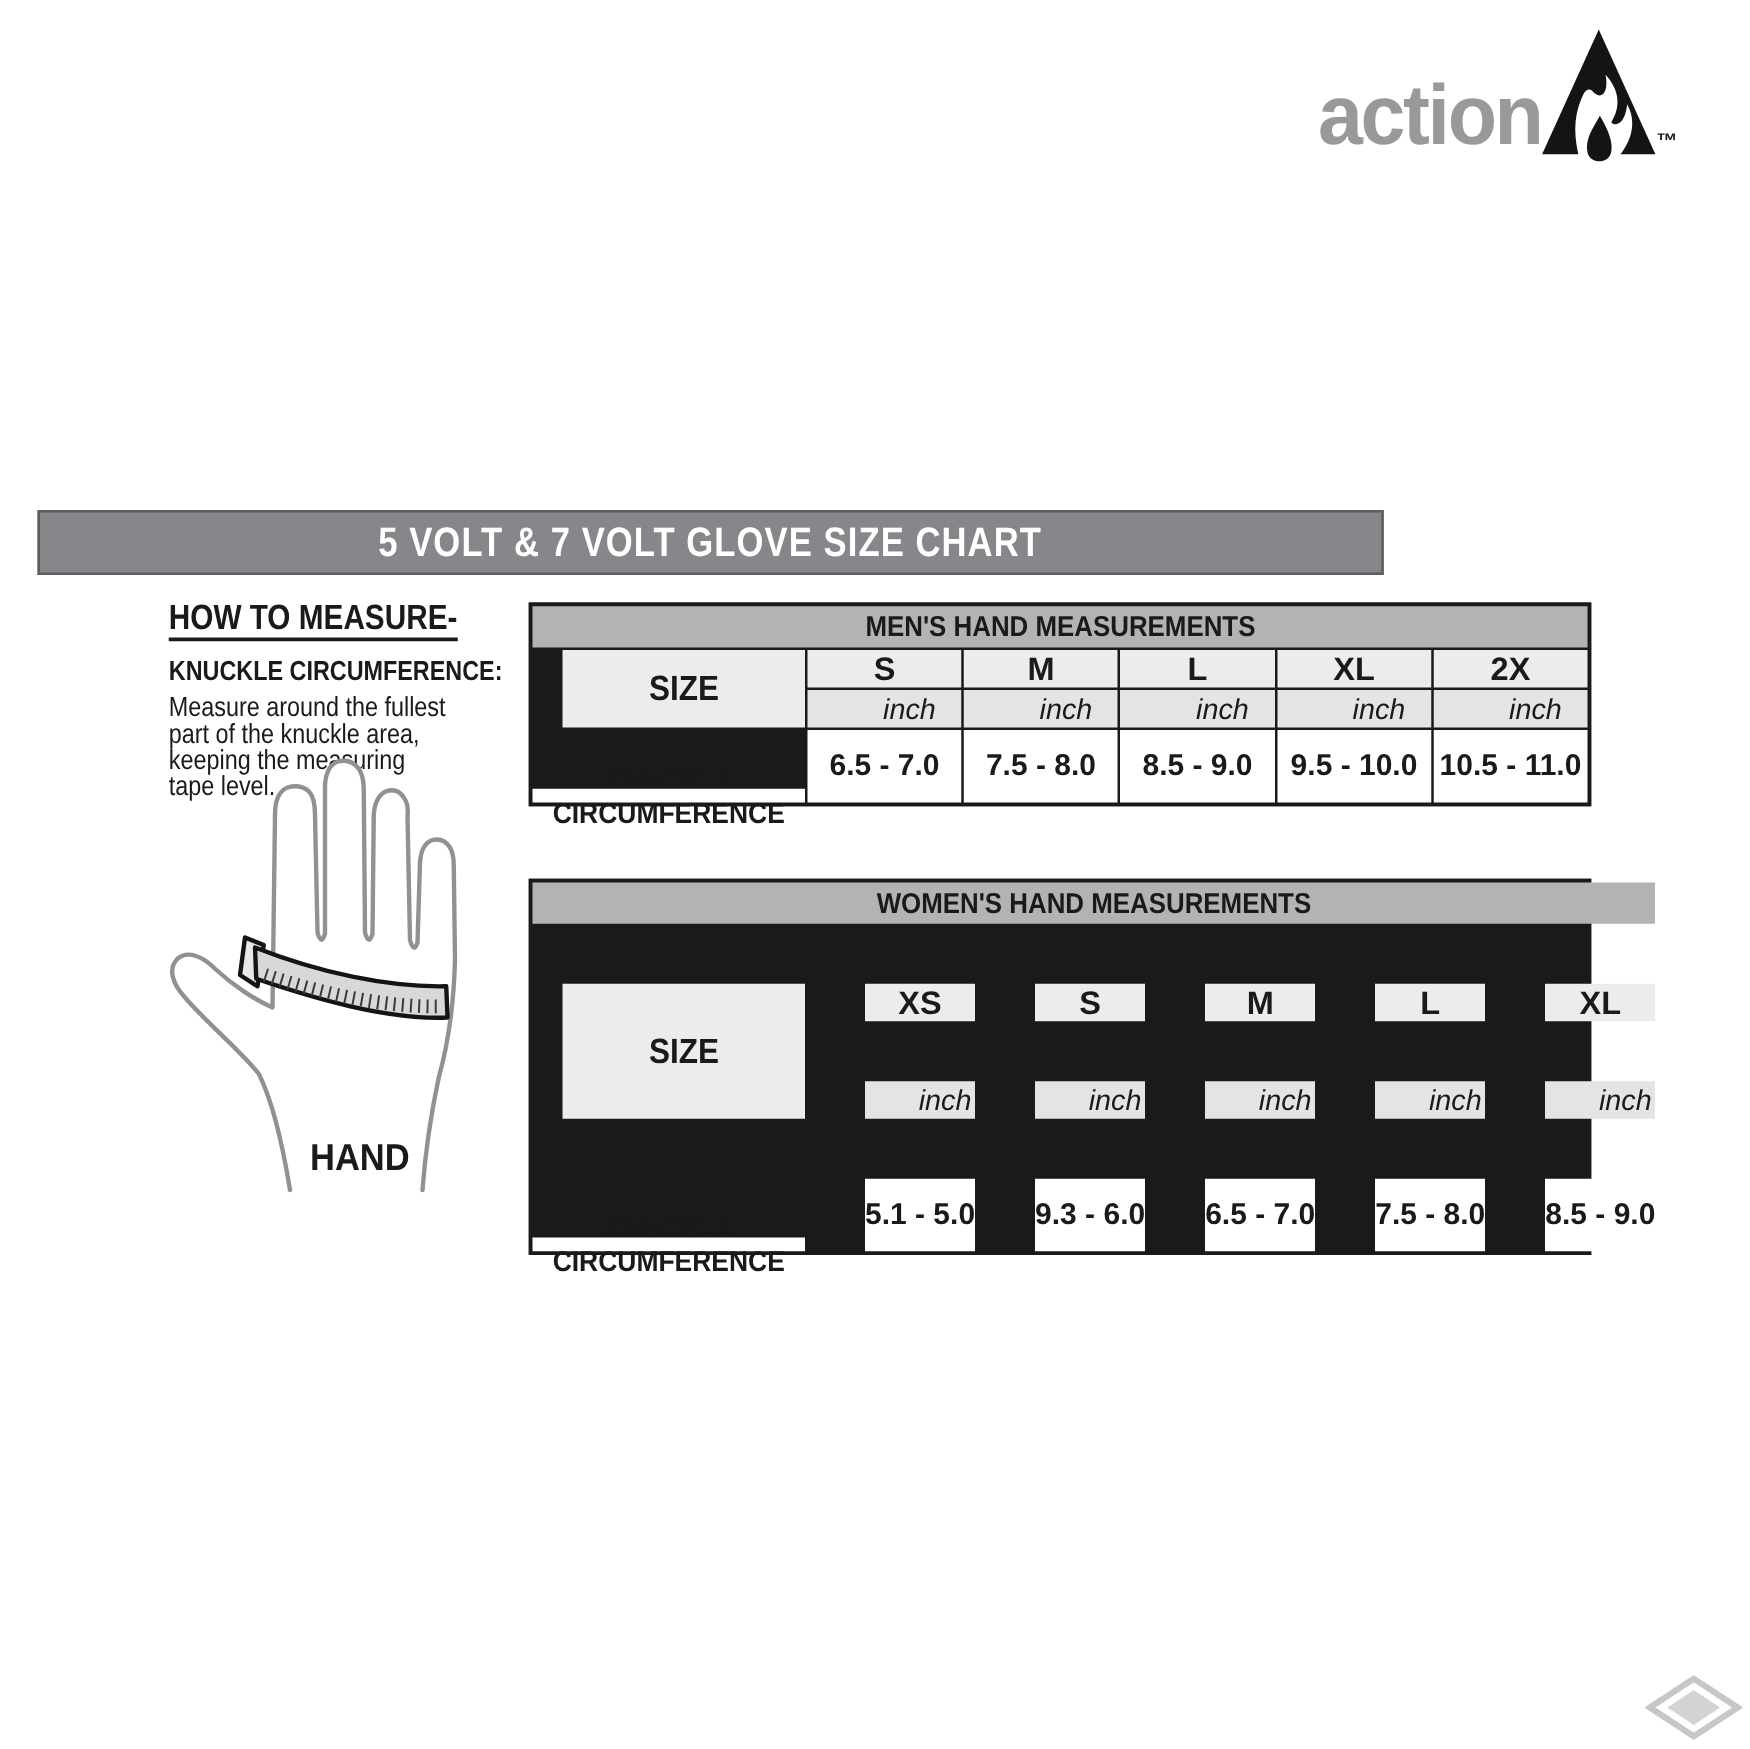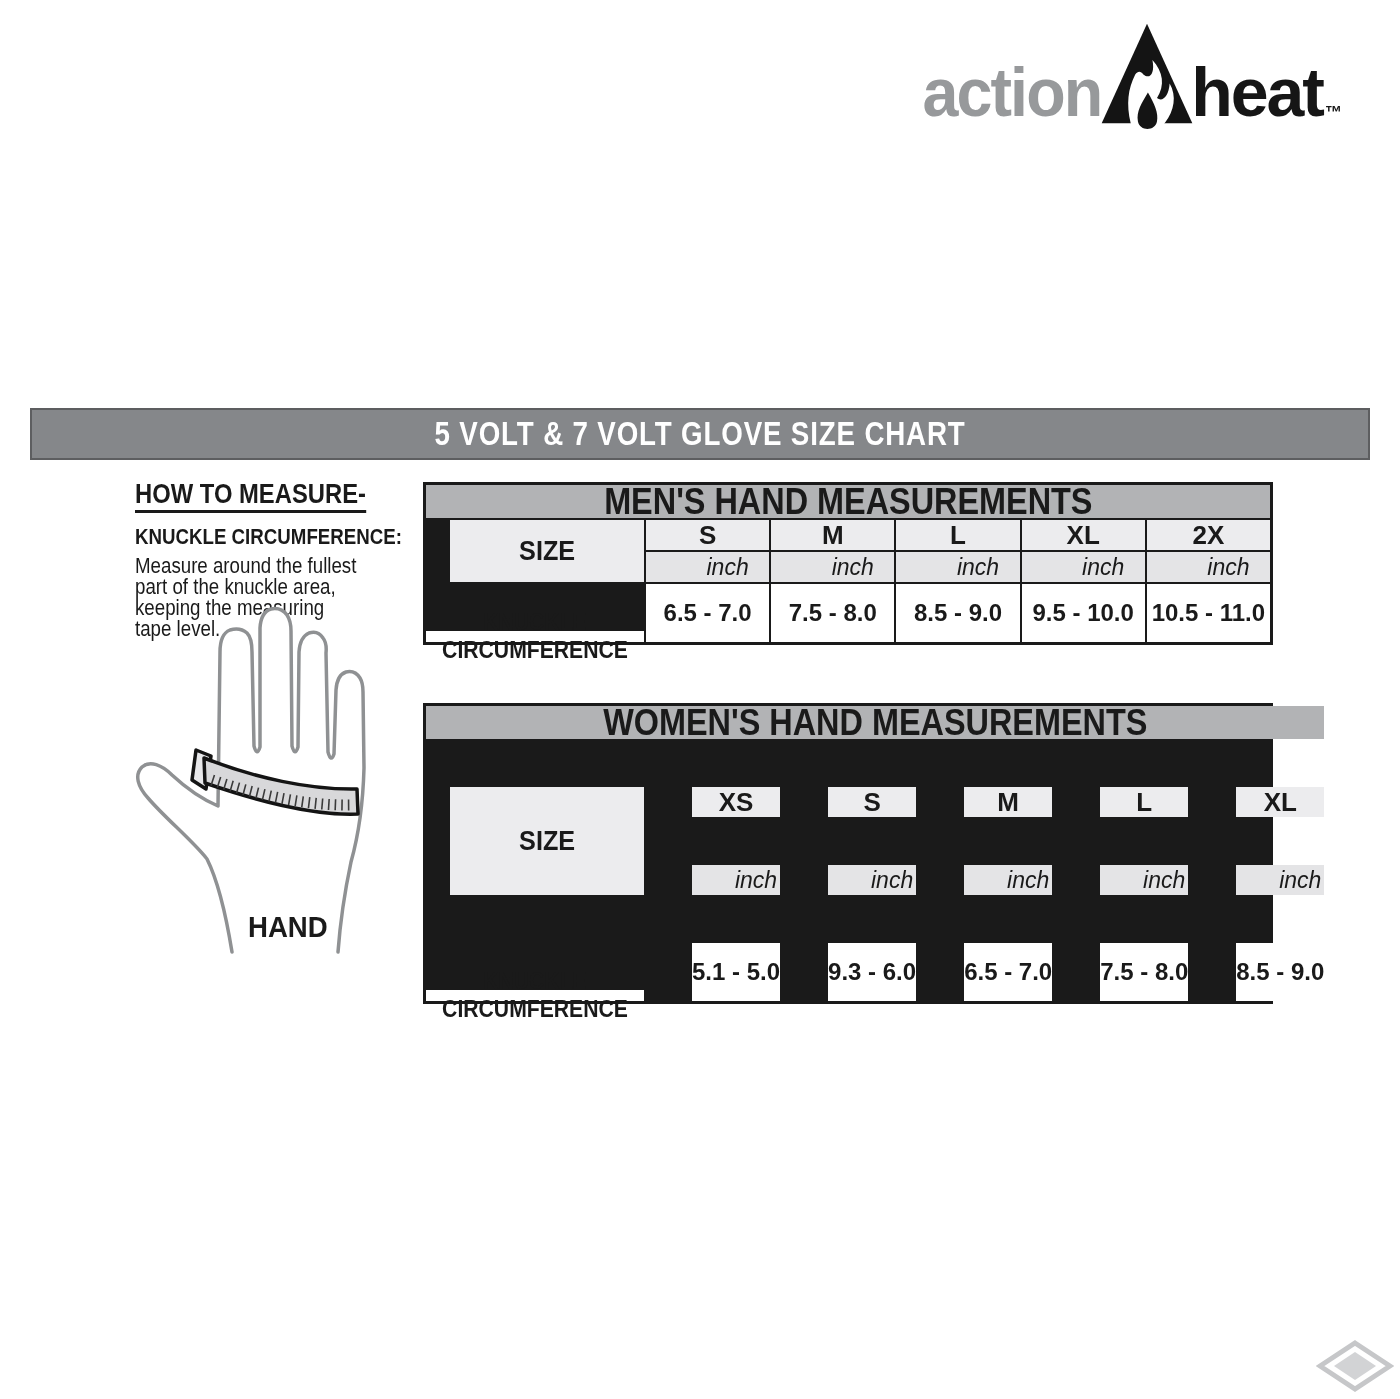--- a/index.html
+++ b/index.html
@@ -23,21 +23,21 @@
   }
   .logo-mark { height:116px; width:100px; margin:0 -6px -10px -4px; }
   .logo-heat {
     font-size:68px; font-weight:bold; color:#161616;
     letter-spacing:-2px; line-height:1;
   }
   .logo-tm { font-size:17px; font-weight:bold; color:#161616; margin:0 0 3px 2px; }
 
   
   .banner {
-    position:absolute; left:30px; top:408px; width:1340px; height:52px;
+    position:absolute; left:30px; top:408px; width:1077px; height:52px;
     background:#85878a; border:2px solid #5d5e60;
     display:flex; align-items:center; justify-content:center;
   }
   .banner-title {
     color:#ffffff; font-weight:bold; font-size:33px; white-space:nowrap;
     letter-spacing:1px; transform:scaleX(0.84);
   }
 
   
   .howto { position:absolute; left:135px; top:478px; width:300px; }
@@ -72,21 +72,21 @@
     display:grid;
     grid-template-columns:218px repeat(5, 1fr);
     grid-template-rows:33px 30px 30px 58px;
     gap:2px;
   }
   .t-men   { top:482px; }
   .t-women { top:703px;gap:48px; }
   .cell { display:flex; align-items:center; justify-content:center; background:#ffffff; }
   .cell-title {
     grid-column:1 / -1; background:#b2b3b5;
-    font-weight:bold; font-size:36px;
+    font-weight:bold; font-size:23px;
   }
   .cell-title span { transform:scaleX(0.9); white-space:nowrap; }
   .cell-sizehead { grid-row:2 / span 2; background:#ececee; font-weight:bold; font-size:28px;margin-left:24px; }
   .cell-sizehead span { transform:scaleX(0.9); }
   .cell-size { background:#ececee; font-weight:bold; font-size:26px; }
   .cell-unit { background:#e4e4e6; font-style:italic; font-size:23px;padding-left:40px; }
   .cell-rowlabel {
     background:#ffffff; font-weight:bold; font-size:23px;
     text-align:center; line-height:1.2;margin-top:47px;
   }
@@ -100,21 +100,20 @@
 <body>
 
 <div class="logo">
   <span class="logo-action">action</span>
   <svg class="logo-mark" viewBox="0 0 108 128" aria-hidden="true">
     <polygon points="54,4 104,114 4,114" fill="#141414"></polygon>
     <path fill="#ffffff" d="M41,60 C33,76 31,92 36,114 L37,120 C48,127 66,125 74,113 C84,100 87,84 79,70
          C78,84 71,91 65,86 C74,72 72,57 60,44 C63,59 57,66 50,60 C47,56 44,56 41,60 Z"></path>
     <path fill="#141414" d="M55,80 C62,92 67,103 65,112 C63,123 46,123 44,112 C42,101 48,92 55,80 Z"></path>
   </svg>
-  <span class="logo-heat">heat</span>
   <span class="logo-tm">™</span>
 </div>
 
 <div class="banner">
   <span class="banner-title">5 VOLT &amp; 7 VOLT GLOVE SIZE CHART</span>
 </div>
 
 <div class="howto">
   <div class="howto-heading">
     <span class="u">HOW TO MEASURE-</span>

